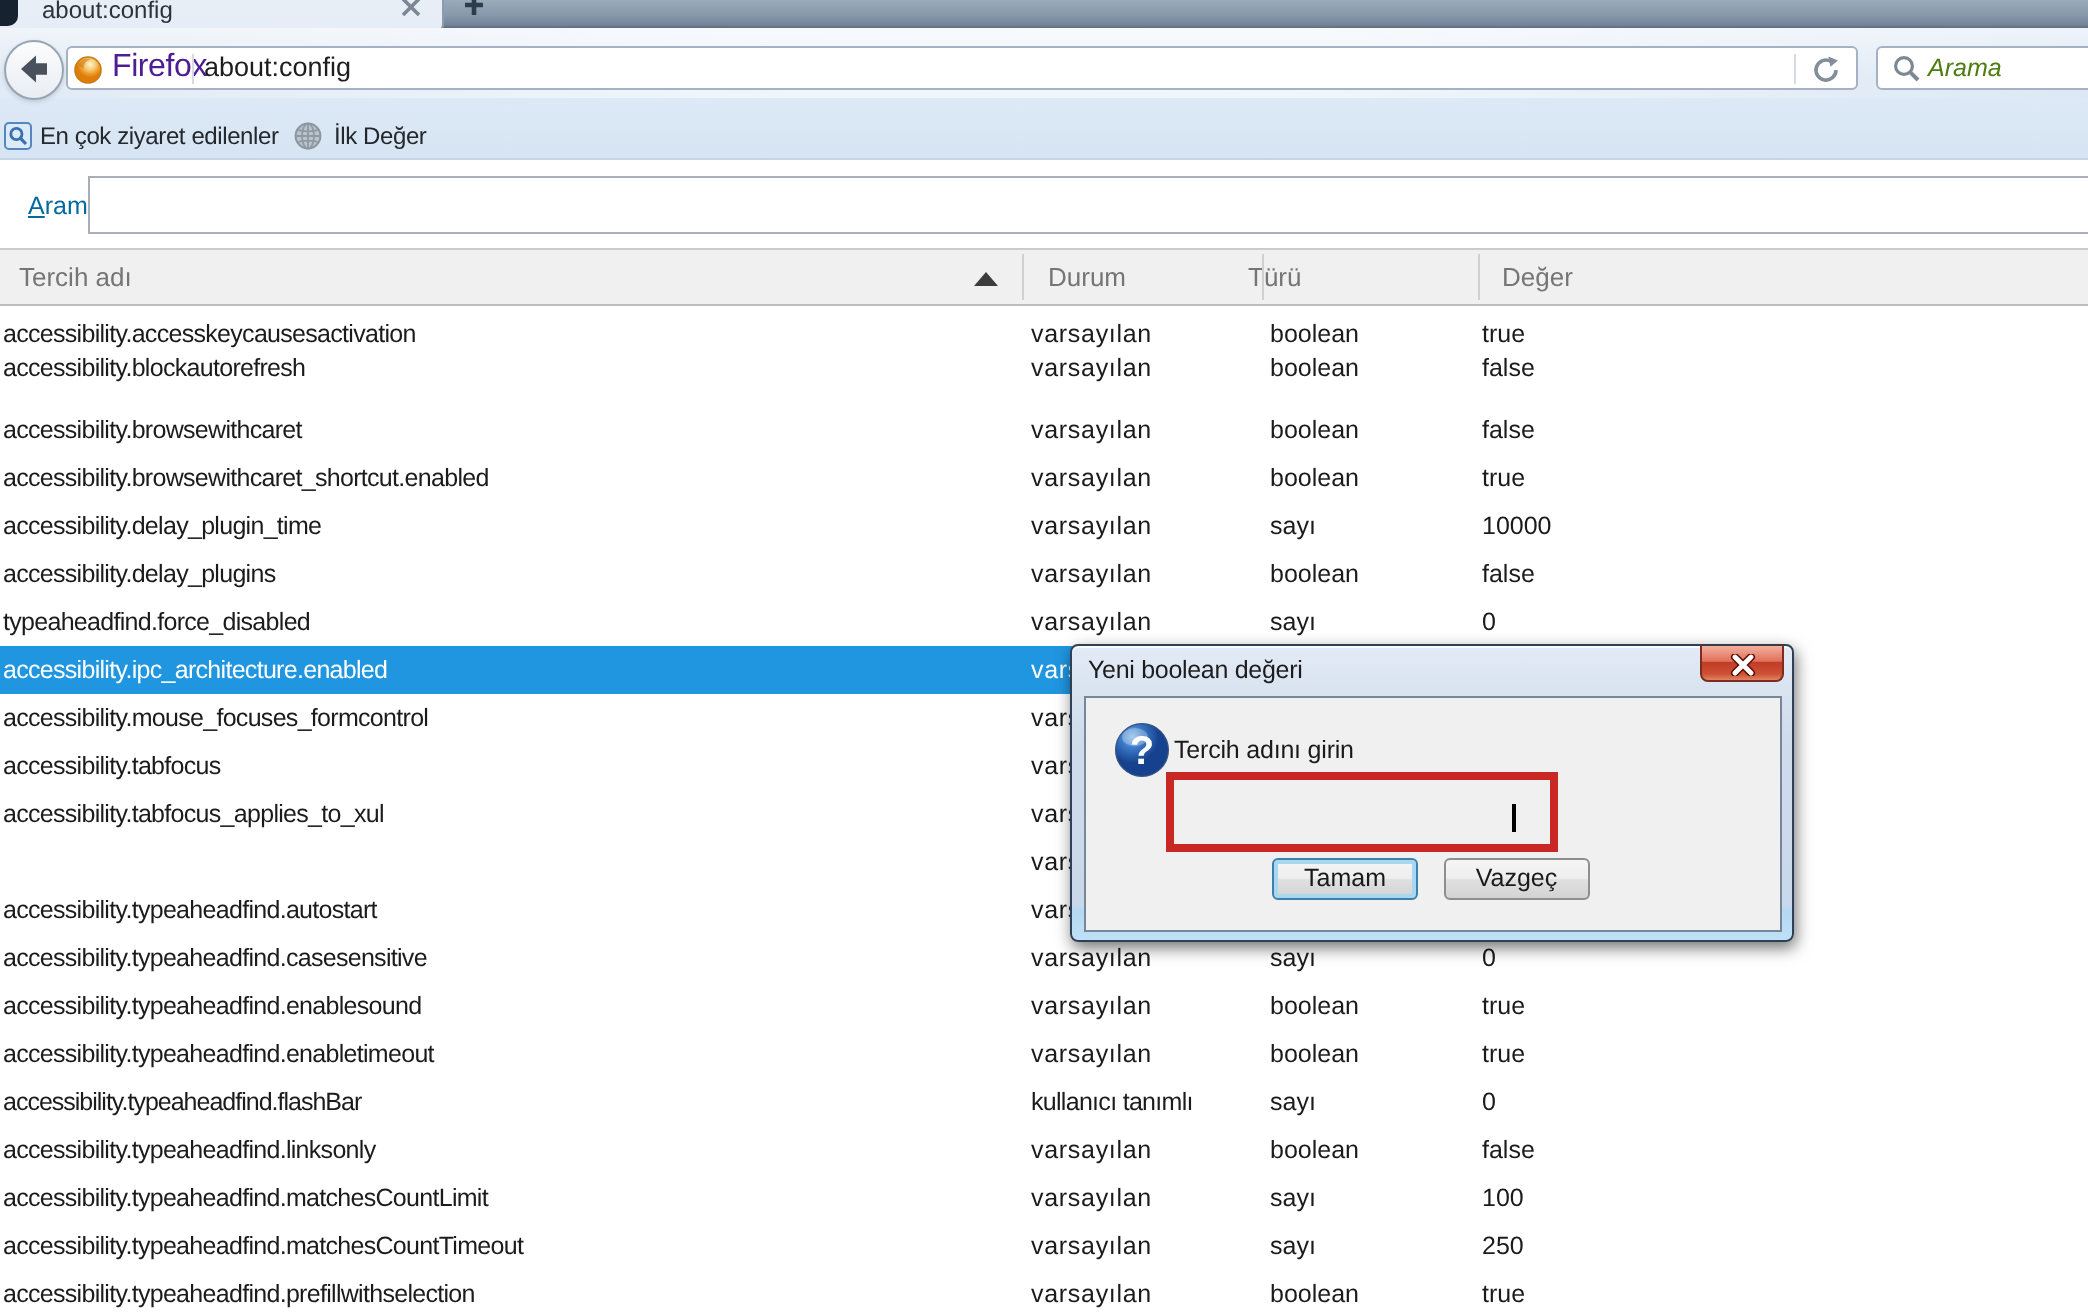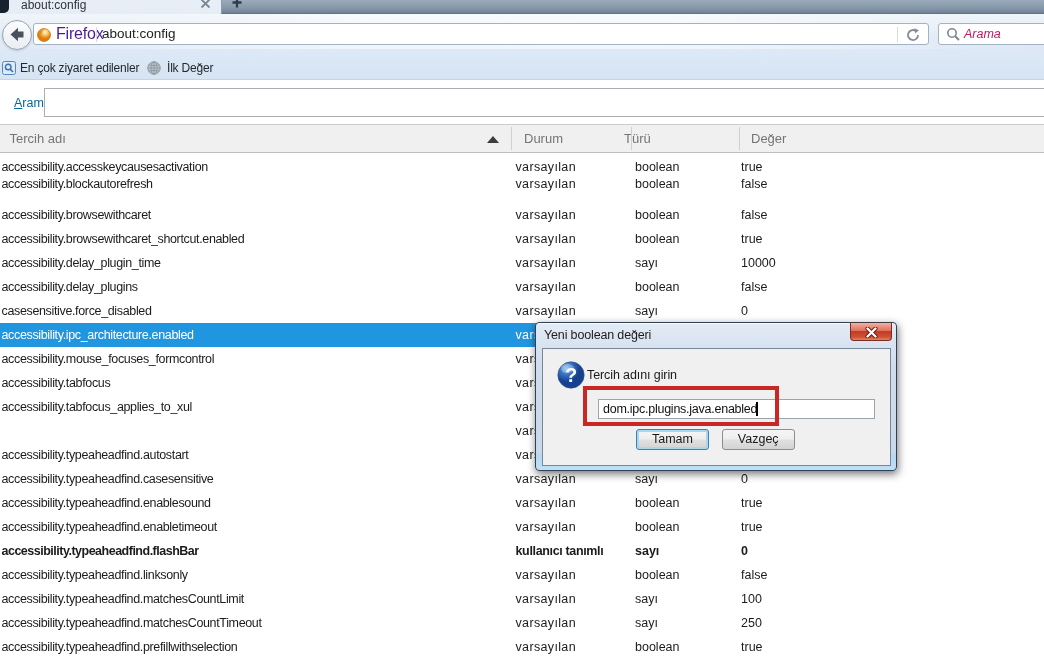--- a/index.html
+++ b/index.html
@@ -21,21 +21,21 @@
 #content{left:0;top:81px;width:1044px;height:575px;background:#fff}
 #filterbox{left:44px;top:88px;width:1001px;height:29px;background:#fff;border:1px solid #a9afb5}
 #thead{left:0;top:124px;width:1044px;height:29px;background:#f0f0f0;border-top:1px solid #cbcbcb;border-bottom:1px solid #bdbdbd;color:#767676}
 .hsep{top:127px;width:1px;height:23px;background:#d0d0d0}
 .hlab{top:125px;height:28px;line-height:28px;font-size:13px;color:#757575}
 #sortarrow{left:487px;top:136px;width:0;height:0;border-left:6px solid transparent;border-right:6px solid transparent;border-bottom:7px solid #3c3c3c}
 .row{left:0;width:872px;height:24px;font-size:12.5px;color:#1b1b1b}
 .row span{position:absolute;top:0;height:24px;line-height:24px;white-space:nowrap}
 .c1{left:1.5px;letter-spacing:-0.35px}.c2{left:515.5px;letter-spacing:.35px}.c3{left:635px}.c4{left:741px}
 .selrow{background:#2096e0;color:#fff}
-.boldrow{font-weight:bold}.boldrow .c1{letter-spacing:-0.5px}.boldrow .c2{letter-spacing:-0.35px}
+.boldrow{font-weight:normal}.boldrow .c1{letter-spacing:-0.5px}.boldrow .c2{letter-spacing:-0.35px}
 
 #dialog{left:535px;top:322px;width:362px;height:149px;background:linear-gradient(#e3ebf5,#cfdcec 30%,#c9d8ea 88%,#b5d8f2 90%,#bfe0f6);border:1px solid #2f4156;border-radius:4px;box-shadow:1px 3px 8px rgba(0,0,0,.55), inset 0 1px 0 rgba(255,255,255,.7)}
 #dlgtitle{left:8px;letter-spacing:-0.15px;top:0;height:25px;line-height:25px;font-size:12.5px;color:#1c1c1c}
 #dlgclose{left:314px;top:-1px;width:42px;height:19px;border:1px solid #7c2d20;border-top-color:#3a3a44;border-radius:0 1px 4px 4px;background:linear-gradient(#f3b0a0,#e0705a 45%,#c23b26 48%,#cd5034 82%,#e08563);text-align:center}
 
 #dlgpanel{left:6px;top:25px;width:349px;height:118px;background:#f0f0f0;border:1px solid #76879a}
 #dlglabel{left:44px;top:17px;height:18px;line-height:18px;font-size:12.5px;letter-spacing:-0.1px;color:#1a1a1a}
 #dlginput{left:55px;top:50px;width:277px;height:20px;background:#fff;border:1px solid #9ba3ac;font-size:12.5px;letter-spacing:-0.25px;line-height:18px;color:#111;padding-left:4px}
 #caret{left:213px;top:52.5px;width:1.5px;height:14px;background:#000}
 #redrect{left:40px;top:37px;width:196px;height:39.5px;border:4px solid #c92723}
@@ -83,21 +83,21 @@
   <div class="abs" style="left:102px;top:23px;height:22px;line-height:22px;font-size:13.5px;color:#1d1d1d">about:config</div>
   <div class="abs" style="left:897px;top:27px;width:1px;height:15px;background:#d5dbe1"></div>
   <svg class="abs" style="left:905px;top:27px" width="16" height="16" viewBox="0 0 16 16">
       <path d="M13 8 A5 5 0 1 1 10.5 3.7" fill="none" stroke="#848e99" stroke-width="1.8"></path>
       <path d="M9.2 1.2 L14 3.2 L10.2 6.4 Z" fill="#848e99"></path>
     </svg>
   <svg class="abs" style="left:946px;top:27px" width="15" height="15" viewBox="0 0 15 15">
       <circle cx="6" cy="6" r="4.2" fill="none" stroke="#7e8893" stroke-width="1.6"></circle>
       <path d="M9.2 9.2 L13 13" stroke="#7e8893" stroke-width="2"></path>
     </svg>
-  <div class="abs" style="left:964px;top:23px;height:22px;line-height:22px;font-size:12.5px;font-style:italic;color:#be185d">Arama</div>
+  <div class="abs" style="left:964px;top:23px;height:22px;line-height:22px;font-size:12.5px;font-style:italic;color:#4d7c0f">Arama</div>
 
   <svg class="abs" style="left:2px;top:61px" width="14" height="14" viewBox="0 0 14 14">
       <rect x=".5" y=".5" width="13" height="13" rx="2" fill="#dcebf8" stroke="#5586c0"></rect>
       <circle cx="6.2" cy="6" r="2.8" fill="none" stroke="#3c6fae" stroke-width="1.4"></circle>
       <path d="M8.3 8.2 L11 11" stroke="#3c6fae" stroke-width="1.6"></path>
     </svg>
   <div class="abs" style="left:20px;top:55px;height:26px;line-height:26px;font-size:12px;letter-spacing:-0.2px;color:#23282d">En çok ziyaret edilenler</div>
   <svg class="abs" style="left:147px;top:61px" width="14" height="14" viewBox="0 0 14 14">
       <circle cx="7" cy="7" r="6.2" fill="#bac4cc" stroke="#8c96a0"></circle>
       <ellipse cx="7" cy="7" rx="3" ry="6.2" fill="none" stroke="#8f99a3" stroke-width=".9"></ellipse>
@@ -150,21 +150,21 @@
         <span class="c3">sayı</span>
         <span class="c4">10000</span>
       </div>
 <div class="abs row" style="top:275px">
         <span class="c1">accessibility.delay_plugins</span>
         <span class="c2">varsayılan</span>
         <span class="c3">boolean</span>
         <span class="c4">false</span>
       </div>
 <div class="abs row" style="top:299px">
-        <span class="c1">casesensitive.force_disabled</span>
+        <span class="c1">typeaheadfind.force_disabled</span>
         <span class="c2">varsayılan</span>
         <span class="c3">sayı</span>
         <span class="c4">0</span>
       </div>
 <div class="abs row selrow" style="top:323px">
         <span class="c1">accessibility.ipc_architecture.enabled</span>
         <span class="c2">varsayılan</span>
         <span class="c3">boolean</span>
         <span class="c4">true</span>
       </div>
@@ -262,20 +262,19 @@
               <stop offset="0%" stop-color="#86bbe8"></stop>
               <stop offset="45%" stop-color="#3a78c6"></stop>
               <stop offset="100%" stop-color="#16418f"></stop>
             </radialGradient>
           </defs>
         <circle cx="14" cy="14" r="13.2" fill="url(#qg)" stroke="#39567e" stroke-width=".6"></circle>
         <ellipse cx="10.5" cy="7.5" rx="6.5" ry="4.5" fill="#fff" opacity=".28"></ellipse>
         <text x="14" y="21" font-size="20" font-weight="bold" fill="#fff" text-anchor="middle" font-family="Liberation Sans,sans-serif">?</text>
       </svg>
       <div class="abs" id="dlglabel">Tercih adını girin</div>
-      <div class="abs" id="dlginput">dom.ipc.plugins.java.enabled</div>
       <div class="abs" id="caret"></div>
       <div class="abs btn" id="btnok">Tamam</div>
       <div class="abs btn" id="btncancel">Vazgeç</div>
       <div class="abs" id="redrect"></div>
     </div>
   </div>
 </div>
 
 </body></html>

